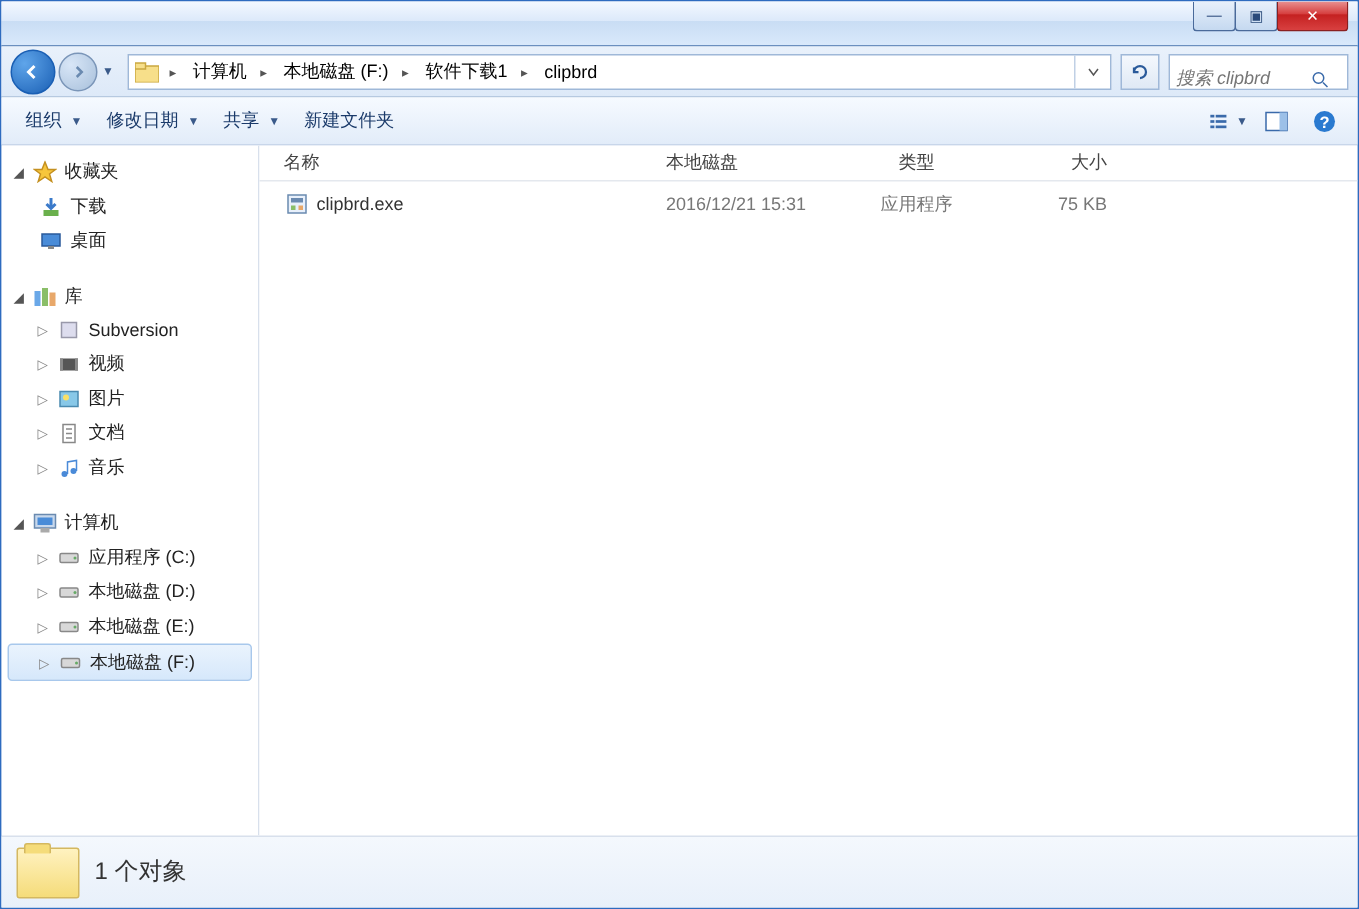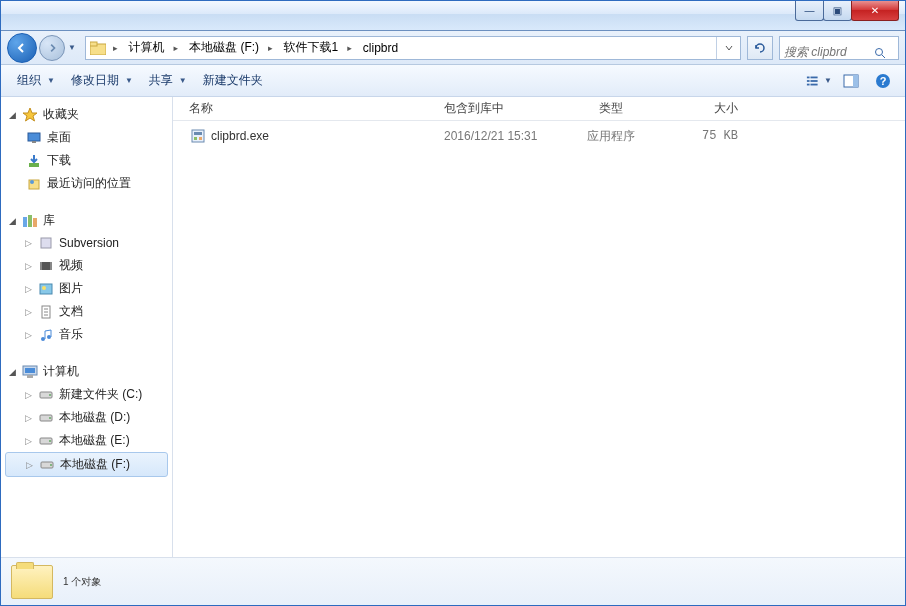--- a/index.html
+++ b/index.html
@@ -37,26 +37,26 @@
 .sb-ico { width: 18px; height: 16px; display: flex; align-items: center; justify-content: center; margin-right: 4px; }
 .sb-item { display: flex; align-items: center; padding: 3px 4px 3px 24px; color: #222; cursor: default; }
 .sb-item.sel { background: linear-gradient(to bottom, #eaf3fd, #d6e8fb); border: 1px solid #a8c8ec; border-radius: 3px; margin: 0 4px; padding-left: 20px; }
 .sb-item .sb-expand { width: 12px; font-size: 9px; color: #888; }
 .content { flex: 1; display: flex; flex-direction: column; background: #fff; }
 .col-headers { height: 24px; border-bottom: 1px solid #e4e8ee; display: flex; align-items: center; font-size: 12px; color: #444; padding-left: 8px; }
 .col { padding: 0 8px; }
 .col-name { width: 255px; }
 .col-date { width: 120px; }
 .col-type { width: 110px; text-align: center; }
-.col-size { width: 80px; text-align: right; font-family: Liberation Mono, monospace; }
+.col-size { width: 80px; text-align: right; }
 .file-list { flex: 1; padding: 4px 0; }
 .file-row { display: flex; align-items: center; height: 22px; font-size: 12px; color: #333; padding-left: 8px; }
 .file-row .col-date, .file-row .col-type, .file-row .col-size { color: #777; }
 .file-ico { width: 18px; display: flex; align-items: center; justify-content: center; margin-right: 4px; }
-.statusbar { height: 48px; border-top: 1px solid #d8e0ec; background: linear-gradient(to bottom, #f4f8fd, #e8f0fa); display: flex; align-items: center; padding: 0 10px; font-size: 10px; color: #333; }
+.statusbar { height: 48px; border-top: 1px solid #d8e0ec; background: linear-gradient(to bottom, #f4f8fd, #e8f0fa); display: flex; align-items: center; padding: 0 10px; font-size: 16px; color: #333; }
 .status-ico { width: 42px; height: 34px; background: linear-gradient(to bottom, #fff2c0, #f5dc7a); border: 1px solid #d4b860; border-radius: 2px; margin-right: 10px; position: relative; }
 .status-ico::before { content: ""; position: absolute; top: -4px; left: 4px; width: 16px; height: 6px; background: #f5dc7a; border: 1px solid #d4b860; border-bottom: none; border-radius: 2px 2px 0 0; }
 svg { display: block; }
 </style>
 </head>
 <body>
 
 <div class="window">
 
   <div class="titlebar">
@@ -173,43 +173,34 @@
           <span class="sb-ico">
               <svg width="16" height="16" viewBox="0 0 16 16">
                 <path d="M8 1 L10 6 L15 6 L11 9 L12.5 14 L8 11 L3.5 14 L5 9 L1 6 L6 6 Z" fill="#f7c63c" stroke="#c49020"></path>
               </svg>
             </span>
           <span>收藏夹</span>
         </div>
         <div class="sb-item">
           <span class="sb-ico">
               <svg width="14" height="14" viewBox="0 0 14 14">
+                <rect x="2" y="9" width="10" height="4" fill="#6ab04c"></rect>
+                <path d="M7 1 L7 8 M4 5 L7 8 L10 5" stroke="#3a7aca" stroke-width="2" fill="none"></path>
+              </svg>
+            </span>
+          <span>下载</span>
+        </div>
+        <div class="sb-item">
+          <span class="sb-ico">
+              <svg width="14" height="14" viewBox="0 0 14 14">
                 <rect x="1" y="2" width="12" height="8" fill="#4a8cd8" stroke="#2a5a9a"></rect>
                 <rect x="5" y="10" width="4" height="2" fill="#888"></rect>
               </svg>
             </span>
           <span>桌面</span>
-        </div>
-        <div class="sb-item">
-          <span class="sb-ico">
-              <svg width="14" height="14" viewBox="0 0 14 14">
-                <rect x="2" y="9" width="10" height="4" fill="#6ab04c"></rect>
-                <path d="M7 1 L7 8 M4 5 L7 8 L10 5" stroke="#3a7aca" stroke-width="2" fill="none"></path>
-              </svg>
-            </span>
-          <span>下载</span>
-        </div>
-        <div class="sb-item">
-          <span class="sb-ico">
-              <svg width="14" height="14" viewBox="0 0 14 14">
-                <rect x="2" y="3" width="10" height="9" fill="#f7df8a" stroke="#caa840"></rect>
-                <circle cx="5" cy="5" r="2" fill="#5a9ad8"></circle>
-              </svg>
-            </span>
-          <span>最近访问的位置</span>
         </div>
       </div>
 
       <div class="sb-group">
         <div class="sb-header">
           <span class="sb-expand">◢</span>
           <span class="sb-ico">
               <svg width="16" height="14" viewBox="0 0 16 14">
                 <rect x="1" y="3" width="4" height="10" fill="#6aa8e8"></rect>
                 <rect x="6" y="1" width="4" height="12" fill="#8abe68"></rect>
@@ -286,21 +277,21 @@
           <span>计算机</span>
         </div>
         <div class="sb-item">
           <span class="sb-expand">▷</span>
           <span class="sb-ico">
               <svg width="14" height="10" viewBox="0 0 14 10">
                 <rect x="1" y="2" width="12" height="6" rx="1" fill="#d8d8d8" stroke="#888"></rect>
                 <circle cx="11" cy="5" r="1" fill="#6a6"></circle>
               </svg>
             </span>
-          <span>新建文件夹 (C:)</span>
+          <span>应用程序 (C:)</span>
         </div>
         <div class="sb-item">
           <span class="sb-expand">▷</span>
           <span class="sb-ico">
               <svg width="14" height="10" viewBox="0 0 14 10">
                 <rect x="1" y="2" width="12" height="6" rx="1" fill="#d8d8d8" stroke="#888"></rect>
                 <circle cx="11" cy="5" r="1" fill="#6a6"></circle>
               </svg>
             </span>
           <span>本地磁盘 (D:)</span>
@@ -326,21 +317,21 @@
           <span>本地磁盘 (F:)</span>
         </div>
       </div>
 
 
     </div>
 
     <div class="content">
       <div class="col-headers">
         <div class="col col-name">名称</div>
-        <div class="col col-date">包含到库中</div>
+        <div class="col col-date">本地磁盘</div>
         <div class="col col-type">类型</div>
         <div class="col col-size">大小</div>
       </div>
       <div class="file-list">
         <div class="file-row">
           <div class="col col-name" style="display:flex;align-items:center;">
             <span class="file-ico">
                 <svg width="16" height="16" viewBox="0 0 16 16">
                   <rect x="2" y="2" width="12" height="12" fill="#e8f0fb" stroke="#6a8ab0"></rect>
                   <rect x="4" y="4" width="8" height="3" fill="#6a8ab0"></rect>

